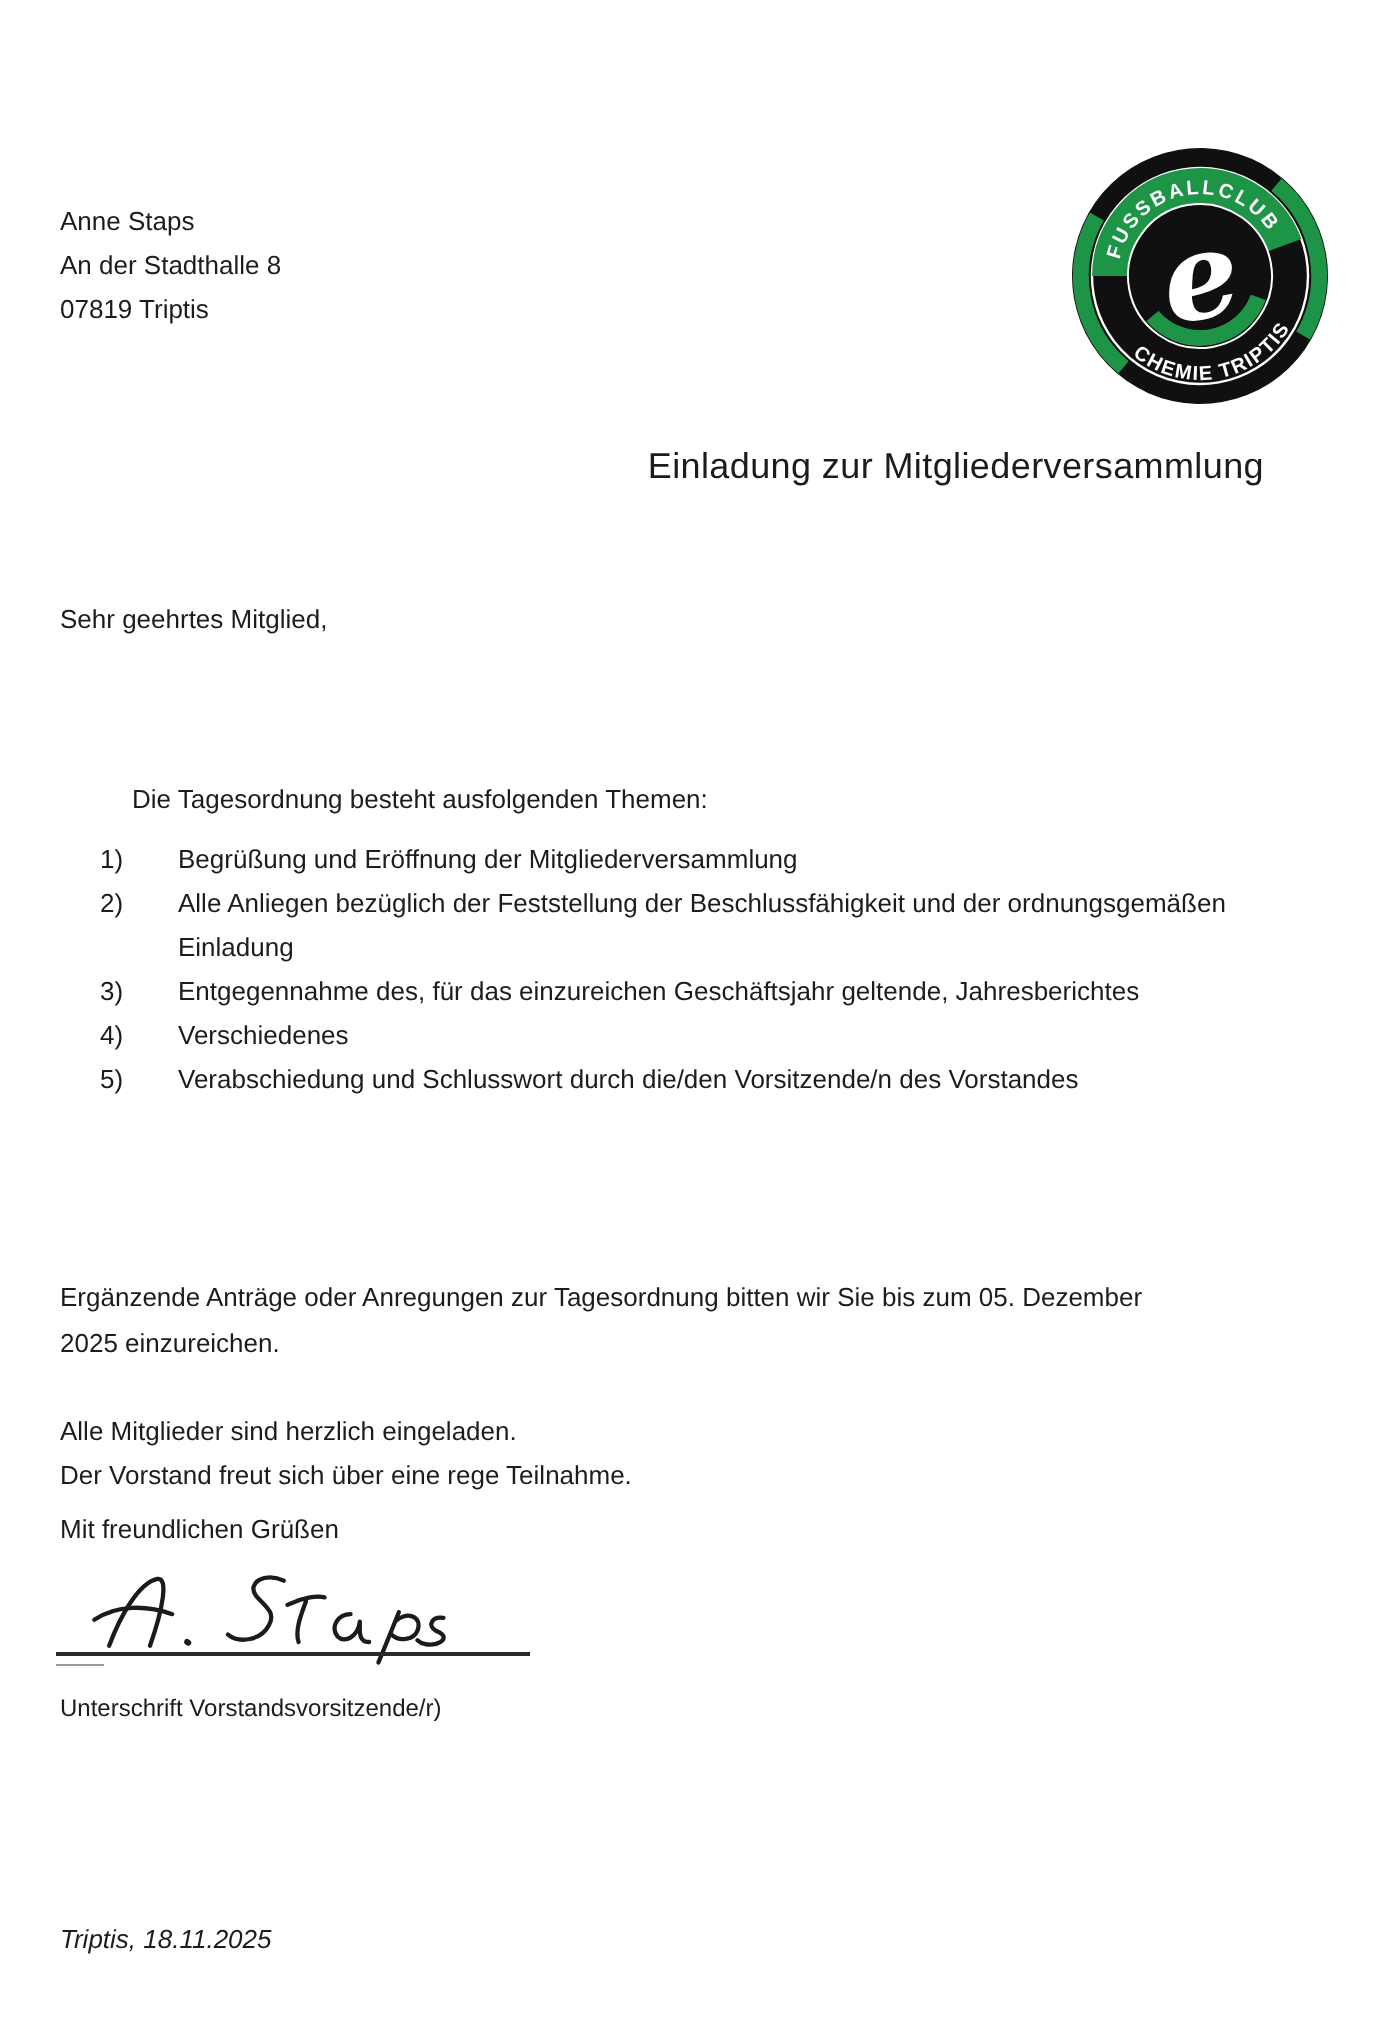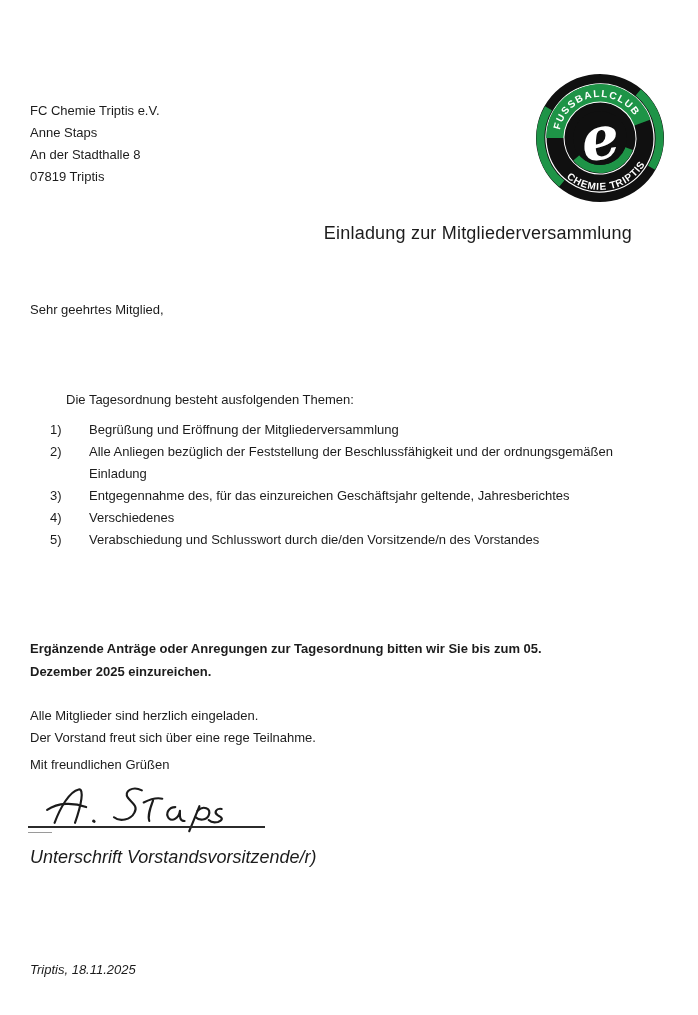--- a/index.html
+++ b/index.html
@@ -11,37 +11,36 @@
   .sender { top:100px; left:30px; font-size:13px; line-height:22px; }
   .logo-wrap { top:72px; left:534px; width:132px; height:132px; }
   .doc-title { top:223px; left:30px; width:602px; text-align:right; font-size:18px; letter-spacing:0.2px; }
   .salutation { top:281px; left:30px; font-size:13px;margin-top:21px; }
   .intro { top:310px; left:30px; max-width:578px; font-size:13px; line-height:23px; }
   .agenda-heading { top:392px; left:30px; font-size:13px;margin-left:36px; }
   .agenda { top:419px; left:50px; font-size:13px; }
   .agenda-item { display:flex; line-height:22px; }
   .agenda-num { width:27px; flex:0 0 27px; }
   .agenda-txt { max-width:560px;margin-left:12px; }
-  .requests { top:637px; left:30px; max-width:562px; font-size:13px; line-height:23px;font-weight:bold; }
+  .requests { top:637px; left:30px; max-width:562px; font-size:13px; line-height:23px; }
   .invitation { top:705px; left:30px; font-size:13px; line-height:22px; }
   .closing { top:757px; left:30px; font-size:13px; }
   .signature-svg { top:782px; left:35px; }
   .sig-line { top:826px; left:28px; width:237px; height:2px; background:#2b2b2b; }
   .sig-line-frag { top:832px; left:28px; width:24px; height:1px; background:#9a9a9a; }
-  .sig-caption { top:847px; left:30px; font-size:18px; font-style:italic; }
+  .sig-caption { top:847px; left:30px; font-size:12px; }
   .place-date { top:962px; left:30px; font-size:13px; font-style:italic; }
   .logo-band-text { font-family:"Liberation Sans", sans-serif; font-weight:bold; fill:#ffffff; }
 </style>
 </head>
 <body>
 
 <div class="page">
 
   <div class="abs sender">
-    <div>FC Chemie Triptis e.V.</div>
     <div>Anne Staps</div>
     <div>An der Stadthalle 8</div>
     <div>07819 Triptis</div>
   </div>
 
   <div class="abs logo-wrap">
     <svg width="132" height="132" viewBox="0 0 132 132" aria-hidden="false">
       <g transform="rotate(-10 66 66)">
 
         <circle cx="66" cy="66" r="64" fill="#101010"></circle>

